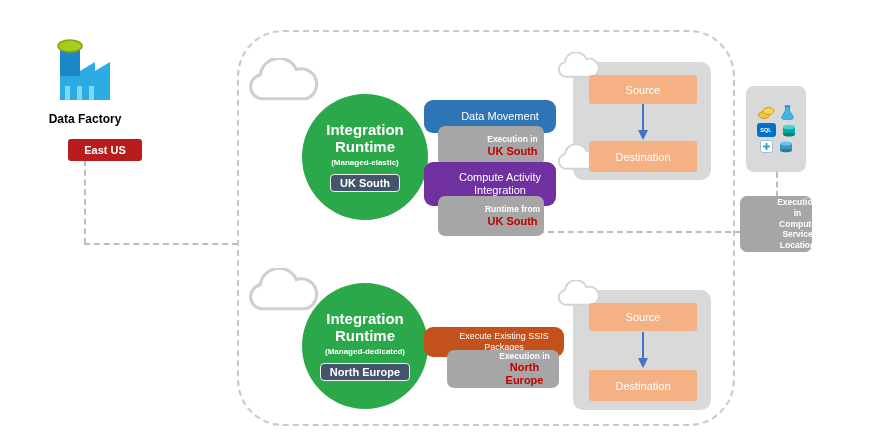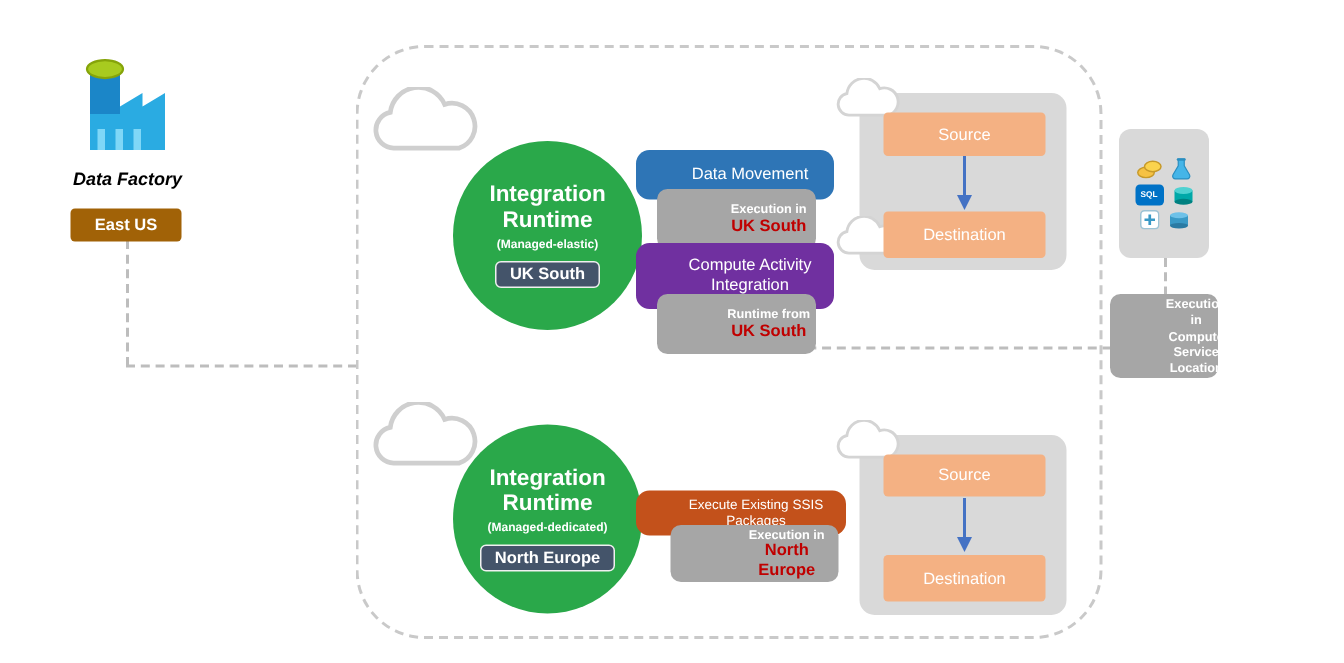--- a/index.html
+++ b/index.html
@@ -5,23 +5,23 @@
   * { margin:0; padding:0; box-sizing:border-box; }
   html,body { background:#ffffff; }
   body { font-family:"Liberation Sans", sans-serif; }
   .canvas { position:relative; width:896px; height:442px; background:#ffffff; overflow:hidden; }
   .abs { position:absolute; }
 
   .dash-h { border-top:2px dashed #bdbdbd; height:0; }
   .dash-v { border-left:2px dashed #bdbdbd; width:0; }
   .outer  { border:2px dashed #c9c9c9; border-radius:46px; }
 
-  .df-title { font-size:12px; font-weight:bold; color:#000; text-align:center;font-style:italic; }
-  .slate-badge { background:#a16207; color:#fff; font-weight:bold; font-size:11px;
-                 display:flex; align-items:center; justify-content:center; border-radius:3px; }
+  .df-title { font-size:12px; font-weight:bold; color:#000; text-align:center; }
+  .slate-badge { background:#b91c1c; color:#fff; font-weight:bold; font-size:11px;
+                 display:flex; align-items:center; justify-content:center; border-radius:3px;margin-left:21px; }
 
   .green-circle { background:#2aa84a; border-radius:50%; color:#fff; display:flex;
                   flex-direction:column; align-items:center; justify-content:center; text-align:center; }
   .ir-title { font-size:15px; font-weight:bold; line-height:1.12; }
   .ir-mode  { font-size:8px; font-weight:bold; margin-top:2px; }
   .region-badge { margin-top:7px; background:#44546a; border:1.5px solid #f0f0f0; border-radius:4px;
                   padding:2px 9px; font-size:11px; font-weight:bold; color:#fff; }
 
   .activity { color:#fff; display:flex; flex-direction:column; align-items:center; justify-content:center;
               text-align:center; border-radius:9px; font-size:11px; line-height:1.18;padding-left:20px; }

